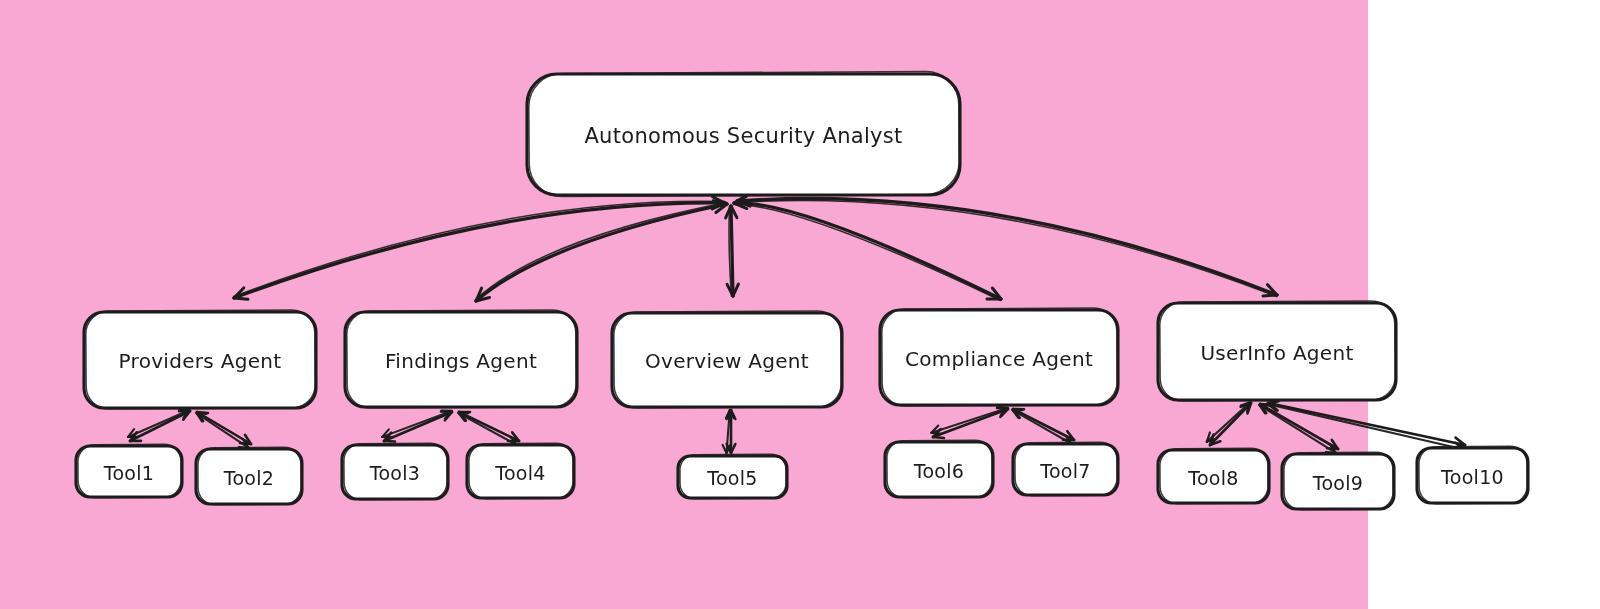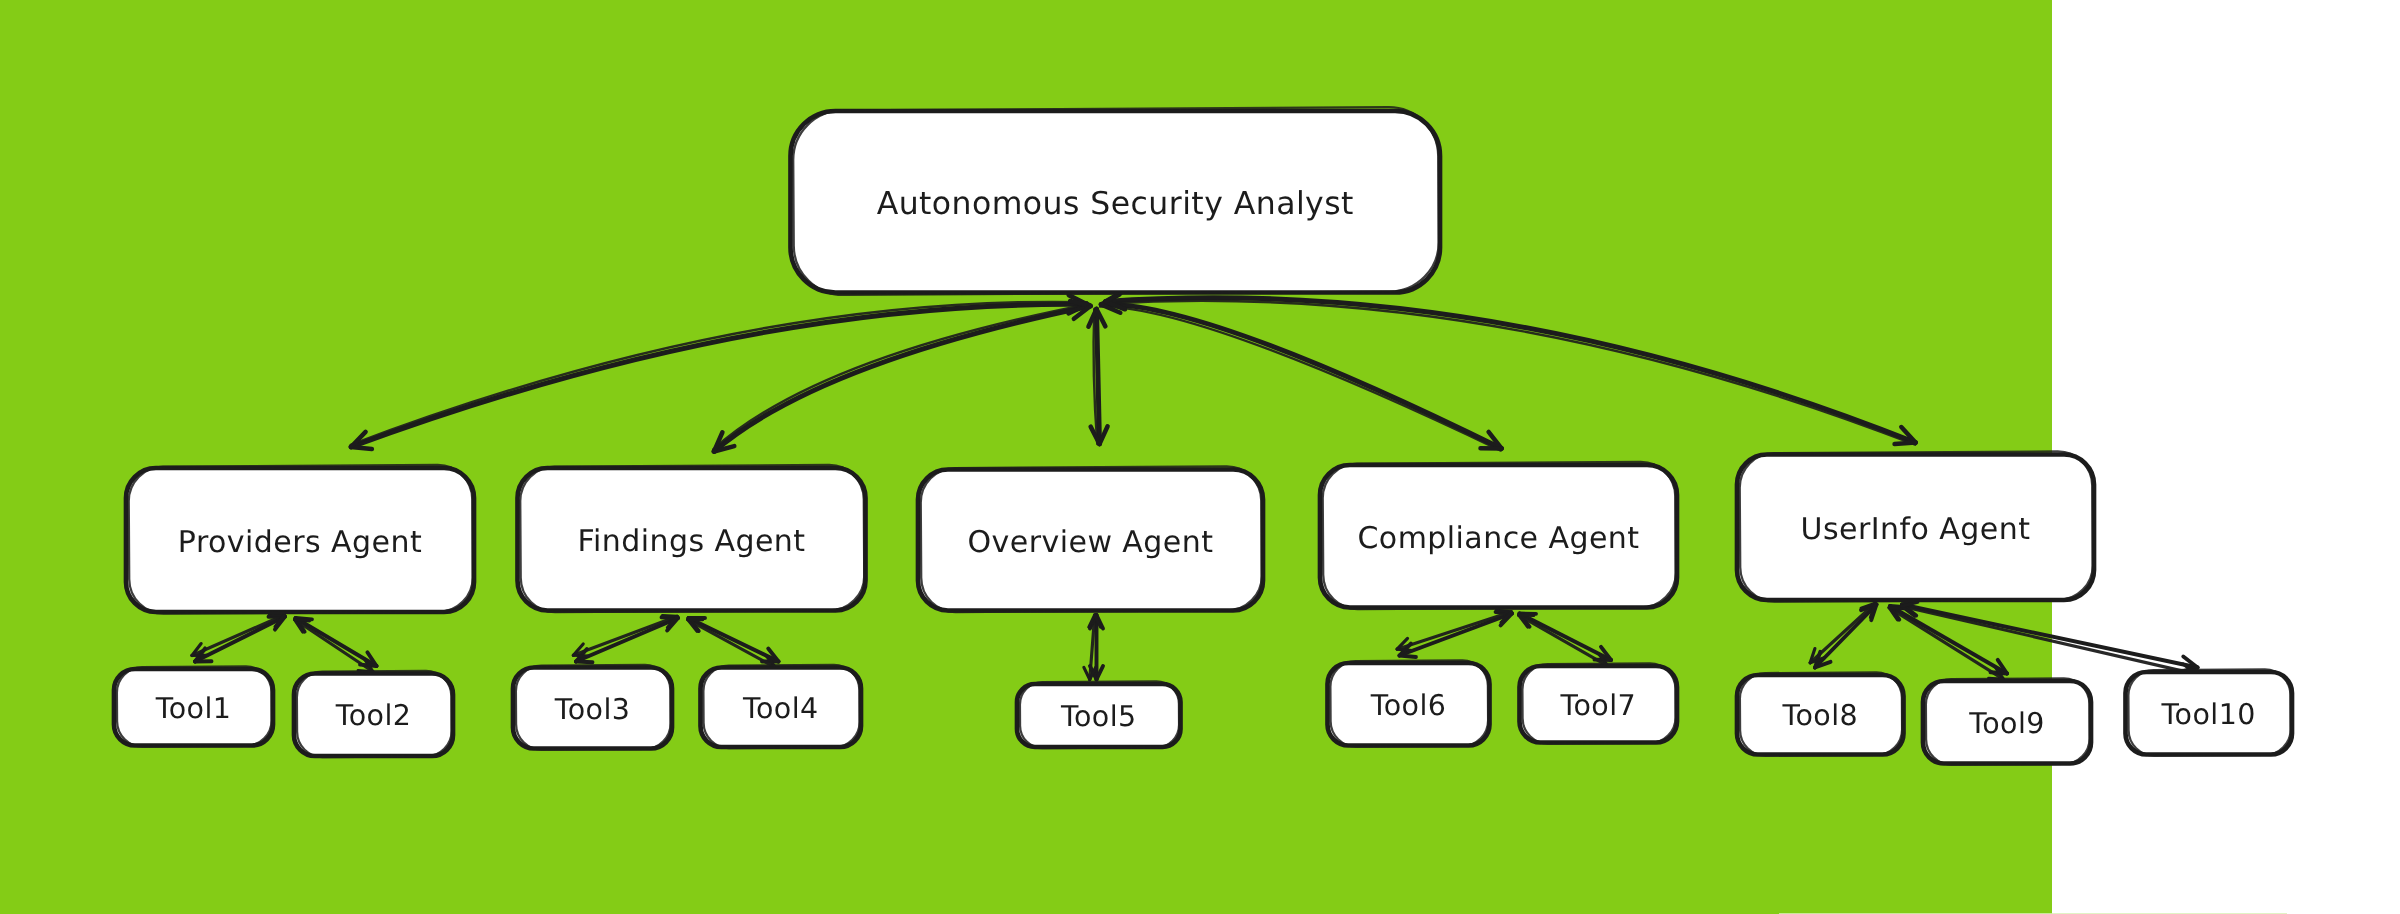--- a/index.html
+++ b/index.html
@@ -1,17 +1,17 @@
 <!DOCTYPE html>
 <html><head>
 <meta charset="utf-8">
 <style>
   html,body{margin:0;padding:0;background:#ffffff;}
   body{width:1600px;height:609px;overflow:hidden;font-family:"DejaVu Sans",sans-serif;}
-  .canvas-wrap{position:relative;width:1368px;height:609px;background:#84cc16;}
+  .canvas-wrap{position:relative;width:1368px;height:609px;background:#f9a8d4;}
   svg text{font-family:"DejaVu Sans","Liberation Sans",sans-serif;letter-spacing:0.3px;}
 </style>
 </head>
 <body>
 
 <div class="canvas-wrap">
   <svg xmlns="http://www.w3.org/2000/svg" width="1600" height="609" viewBox="0 0 1600 609">
       <g>
         <path d="M 725 203 Q 500 200 234 298" stroke="#1c1c1c" stroke-width="3.3" fill="none" stroke-linecap="round"></path>
         <path d="M 724.7150604007933 201.5273121767313 Q 499.24016106878196 196.07283247128348 233.71506040079322 296.5273121767313" stroke="#1c1c1c" stroke-width="1.6" fill="none" opacity="0.9" stroke-linecap="round"></path>

